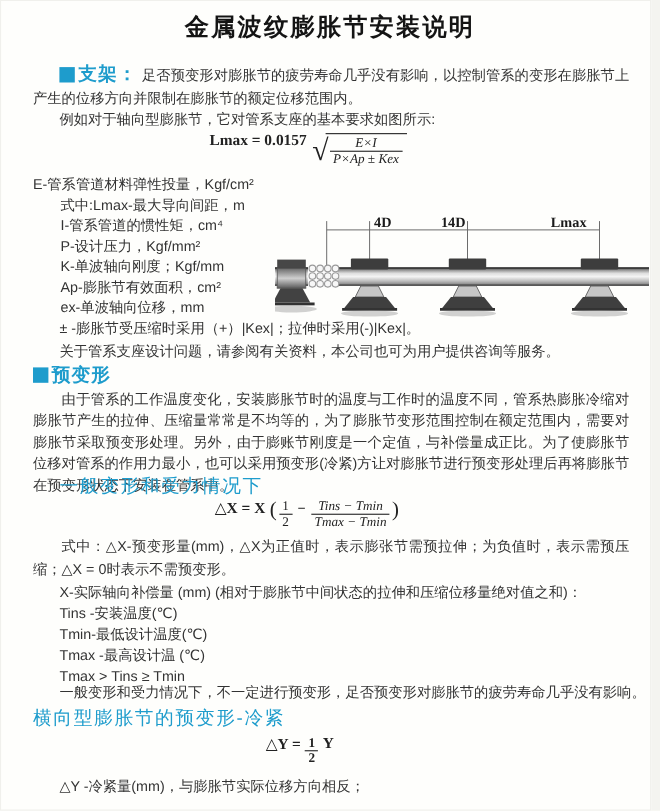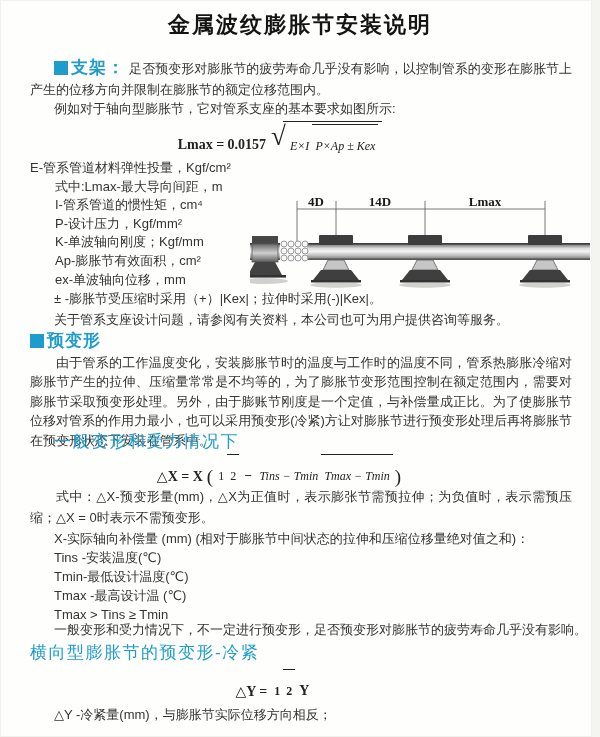--- a/index.html
+++ b/index.html
@@ -26,34 +26,34 @@
   .p1{position:absolute;top:57px;left:30px;width:542px;text-align:justify;}
   .sq{
     display:inline-block;width:14px;height:14px;background:#1e9ccc;
     margin:0 3px 0 24px;vertical-align:-2px;
   }
   .seclabel{color:#1e9ccc;font-size:17px;font-weight:bold;letter-spacing:1px;margin-right:4px;}
   .p-example{position:absolute;top:98px;left:54px;}
   
   .formula{
     position:absolute;left:0;width:560px;
-    display:flex;justify-content:center;align-items:center;
+    display:flex;justify-content:center;
     font-family:"Liberation Serif","DejaVu Serif",serif;color:#222;
   }
   .formula1{top:121px;}
   .f-lhs{font-weight:bold;font-size:14px;margin-right:5px;}
   .sqrt{display:inline-flex;align-items:stretch;}
   .sqrt-sign{font-size:27px;line-height:30px;font-weight:400;margin-right:-3px;}
   .sqrt-body{border-top:1.6px solid #222;padding:2px 4px 0 4px;align-self:flex-start;}
   .frac{
-    display:inline-flex;flex-direction:row;align-items:center;
+    display:inline-flex;flex-direction:column;align-items:center;
     font-size:12px;line-height:13px;vertical-align:middle;
   }
   .frac.it{font-style:italic;}
-  .frac .den{border-top:1px solid #222;padding:15px 3px;}
+  .frac .den{border-top:1px solid #222;padding:0 3px;}
   .frac .num{padding:0 3px;}
   
   .varlist{position:absolute;top:159px;left:30px;font-size:13px;line-height:18.6px;color:#333;}
   .varlist div{margin-left:25px;}
   .varlist div:first-child{margin-left:0;}
   .pm-note{position:absolute;top:288px;left:54px;}
   .consult-note{position:absolute;top:309px;left:54px;}
   
   .sec-head{position:absolute;left:30px;}
   .sec-head .sq{margin-left:0;}
@@ -78,21 +78,21 @@
   .formula3 .f-lhs{margin-right:4px;}
   .formula3 .frac{font-weight:bold;font-size:12px;}
   .formula3 .f-rhs{font-weight:bold;font-size:14px;margin-left:4px;}
   .lateral-note{position:absolute;top:704px;left:54px;}
   
   .diagram{position:absolute;left:250px;top:196px;width:346px;height:96px;}
   .diagram svg{position:absolute;left:0;top:0;}
   .dim-label{
     position:absolute;top:-2px;transform:translateX(-50%);
     font-family:"Liberation Serif","DejaVu Serif",serif;
-    font-weight:bold;font-size:13px;color:#1a1a1a;white-space:nowrap;
+    font-weight:bold;font-size:13px;color:#1a1a1a;white-space:nowrap;margin-left:32px;
   }
   .dim-4d{left:66px;}
   .dim-14d{left:130px;}
   .dim-lmax{left:235px;}
 </style>
 </head>
 <body>
 
 <div class="page">
 

